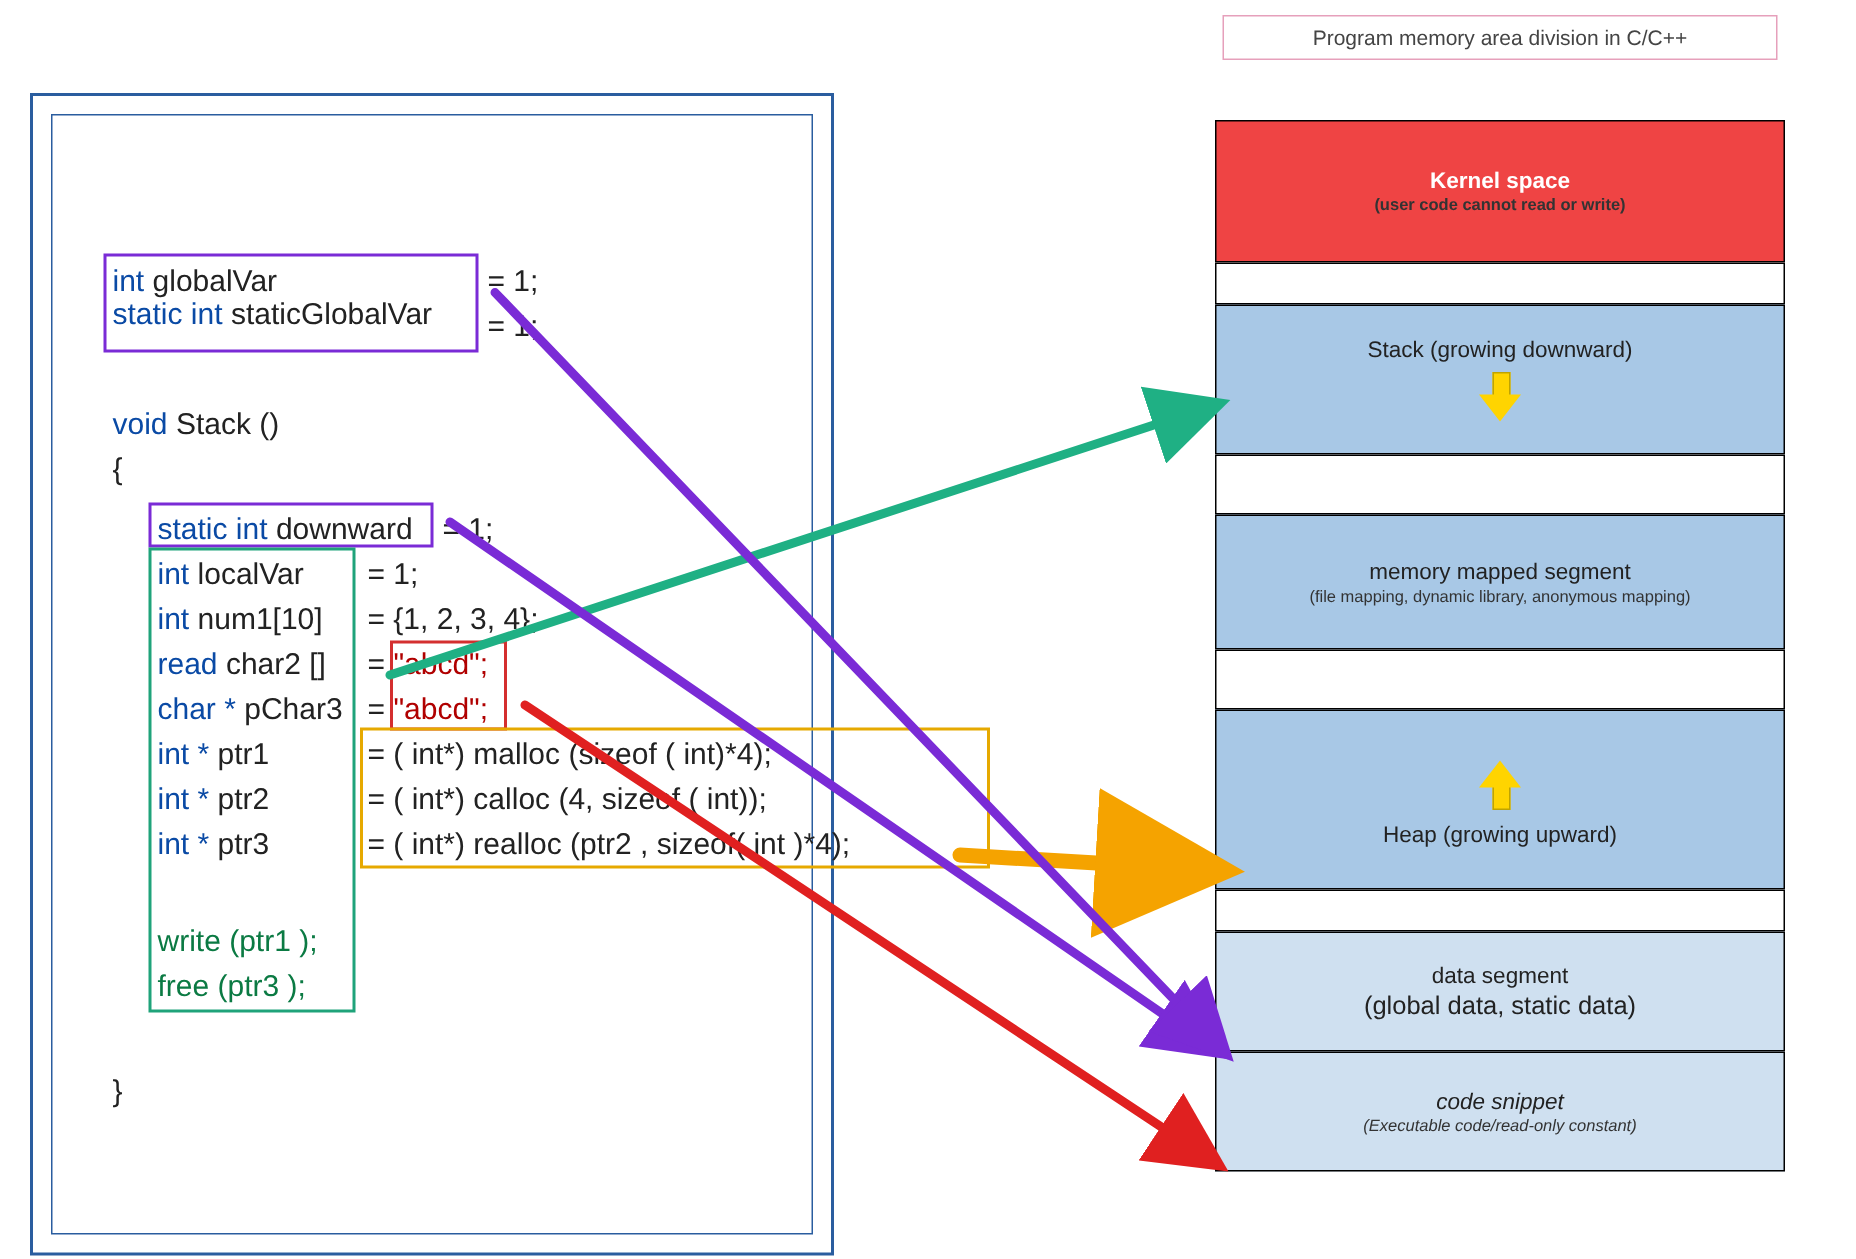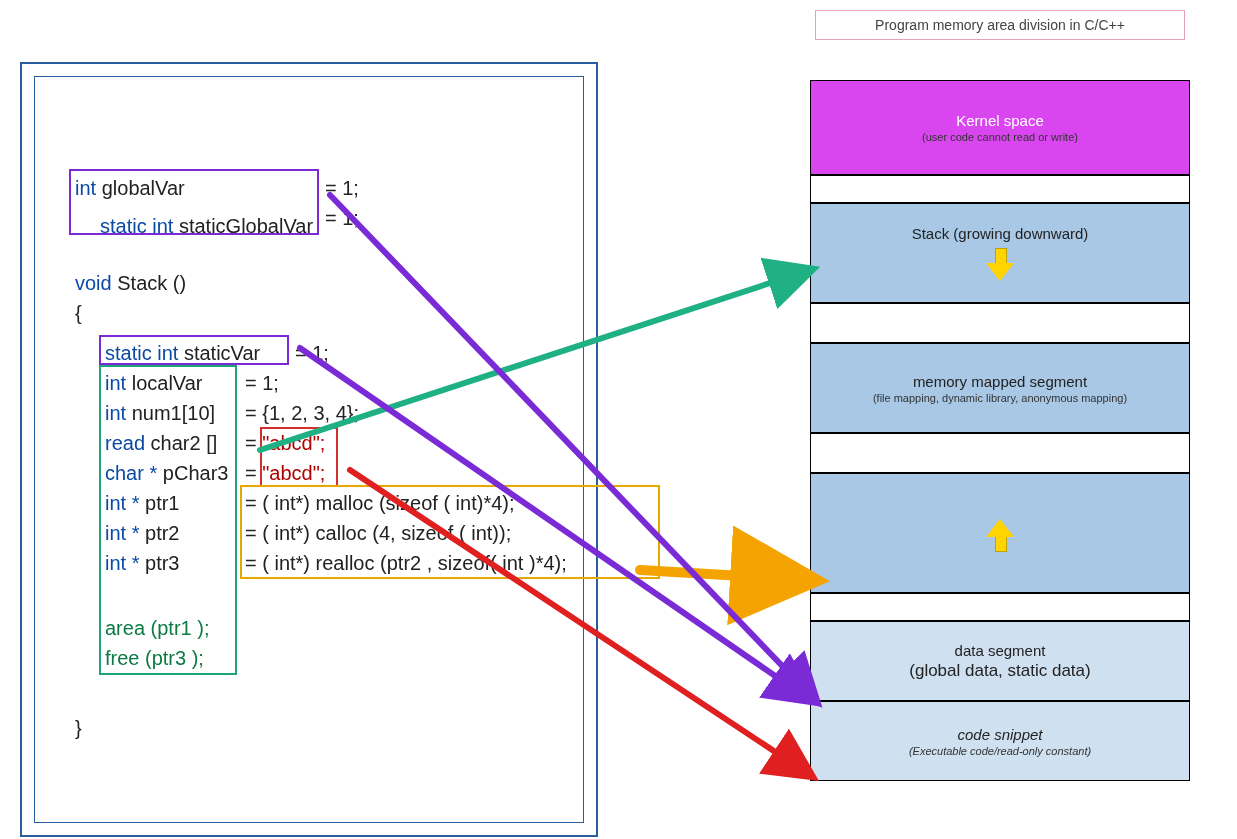--- a/index.html
+++ b/index.html
@@ -25,21 +25,21 @@
     font-size: 14px;
     line-height: 28px;
     color: #444;
     background: #fff;
   }
 
   
   .code-outer {
     position: absolute;
     top: 62px; left: 20px;
-    width: 578px; height: 775px;
+    width: 536px; height: 775px;
     border: 2px solid #2a5d9f;
     background: #fff;
   }
   .code-inner {
     position: absolute;
     top: 12px; left: 12px; right: 12px; bottom: 12px;
     border: 1px solid #2a5d9f;
     padding: 30px 12px 12px 12px;
   }
 
@@ -59,21 +59,21 @@
   
   .mem-col {
     position: absolute;
     top: 80px; left: 810px;
     width: 380px;
     font-size: 13px;
   }
   .seg { border: 1px solid #000; width: 100%; text-align: center; display:flex; flex-direction:column; justify-content:center; gap:2px; position:relative; }
   .seg .main { font-size: 15px; }
   .seg .sub  { font-size: 11px; color: #333; }
-  .seg-kernel { background:#d946ef; color:#fff; }
+  .seg-kernel { background:#ef4444; color:#fff;font-weight:bold; }
   .seg-white  { background:#fff; }
   .seg-stack  { background:#a8c8e6; }
   .seg-mmap   { background:#a8c8e6; }
   .seg-heap   { background:#a8c8e6; }
   .seg-data   { background:#cfe0f0; }
   .seg-code   { background:#cfe0f0; }
   .seg .big { font-size: 17px; }
 
   
   .y-arrow-down, .y-arrow-up {
@@ -103,34 +103,34 @@
 
   <div class="code-outer">
     <div class="code-inner">
 
       <div class="line" style="top:100px;">
         <span class="kw">int</span>
         <span>globalVar</span>
       </div>
       <div class="line" style="top:100px; left:290px;">= 1;</div>
 
-      <div class="line" style="top:138px;margin-left:25px;">
+      <div class="line" style="top:122px;">
         <span class="kw">static int</span>
         <span>staticGlobalVar</span>
       </div>
       <div class="line" style="top:130px; left:290px;">= 1;</div>
 
       <div class="line" style="top:195px;">
         <span class="kw">void</span><span> Stack ()</span>
       </div>
       <div class="line" style="top:225px;">{</div>
 
       <div class="line" style="top:265px; left:70px;">
         <span class="kw">static int</span>
-        <span>staticVar</span>
+        <span>downward</span>
       </div>
       <div class="line" style="top:265px; left:260px;">= 1;</div>
 
       <div class="line" style="top:295px; left:70px;">
         <span class="kw">int</span>
         <span>localVar</span>
       </div>
       <div class="line" style="top:295px; left:210px;">= 1;</div>
 
       <div class="line" style="top:325px; left:70px;">
@@ -166,21 +166,21 @@
         <span>ptr2</span>
       </div>
       <div class="line" style="top:445px; left:210px;">= ( int*) calloc (4, sizeof ( int));</div>
 
       <div class="line" style="top:475px; left:70px;">
         <span class="kw">int *</span>
         <span>ptr3</span>
       </div>
       <div class="line" style="top:475px; left:210px;">= ( int*) realloc (ptr2 , sizeof( int )*4);</div>
 
-      <div class="line fn" style="top:540px; left:70px;">area (ptr1 );</div>
+      <div class="line fn" style="top:540px; left:70px;">write (ptr1 );</div>
       <div class="line fn" style="top:570px; left:70px;">free (ptr3 );</div>
 
       <div class="line" style="top:640px;">}</div>
 
       <div class="box box-purple" style="top:92px; left:34px; width:250px; height:66px;"></div>
 
       <div class="box box-purple" style="top:258px; left:64px; width:190px; height:30px;"></div>
 
       <div class="box box-green" style="top:288px; left:64px; width:138px; height:310px;"></div>
 
@@ -201,20 +201,21 @@
       <div class="y-arrow-down"></div>
     </div>
     <div class="seg seg-white" style="height:40px;"></div>
     <div class="seg seg-mmap" style="height:90px;">
       <div class="main">memory mapped segment</div>
       <div class="sub">(file mapping, dynamic library, anonymous mapping)</div>
     </div>
     <div class="seg seg-white" style="height:40px;"></div>
     <div class="seg seg-heap" style="height:120px;">
       <div class="y-arrow-up"></div>
+      <div class="main" style="margin-top:6px;">Heap (growing upward)</div>
     </div>
     <div class="seg seg-white" style="height:28px;"></div>
     <div class="seg seg-data" style="height:80px;">
       <div class="main">data segment</div>
       <div class="big">(global data, static data)</div>
     </div>
     <div class="seg seg-code" style="height:80px;font-style:italic;">
       <div class="main">code snippet</div>
       <div class="sub">(Executable code/read-only constant)</div>
     </div>

